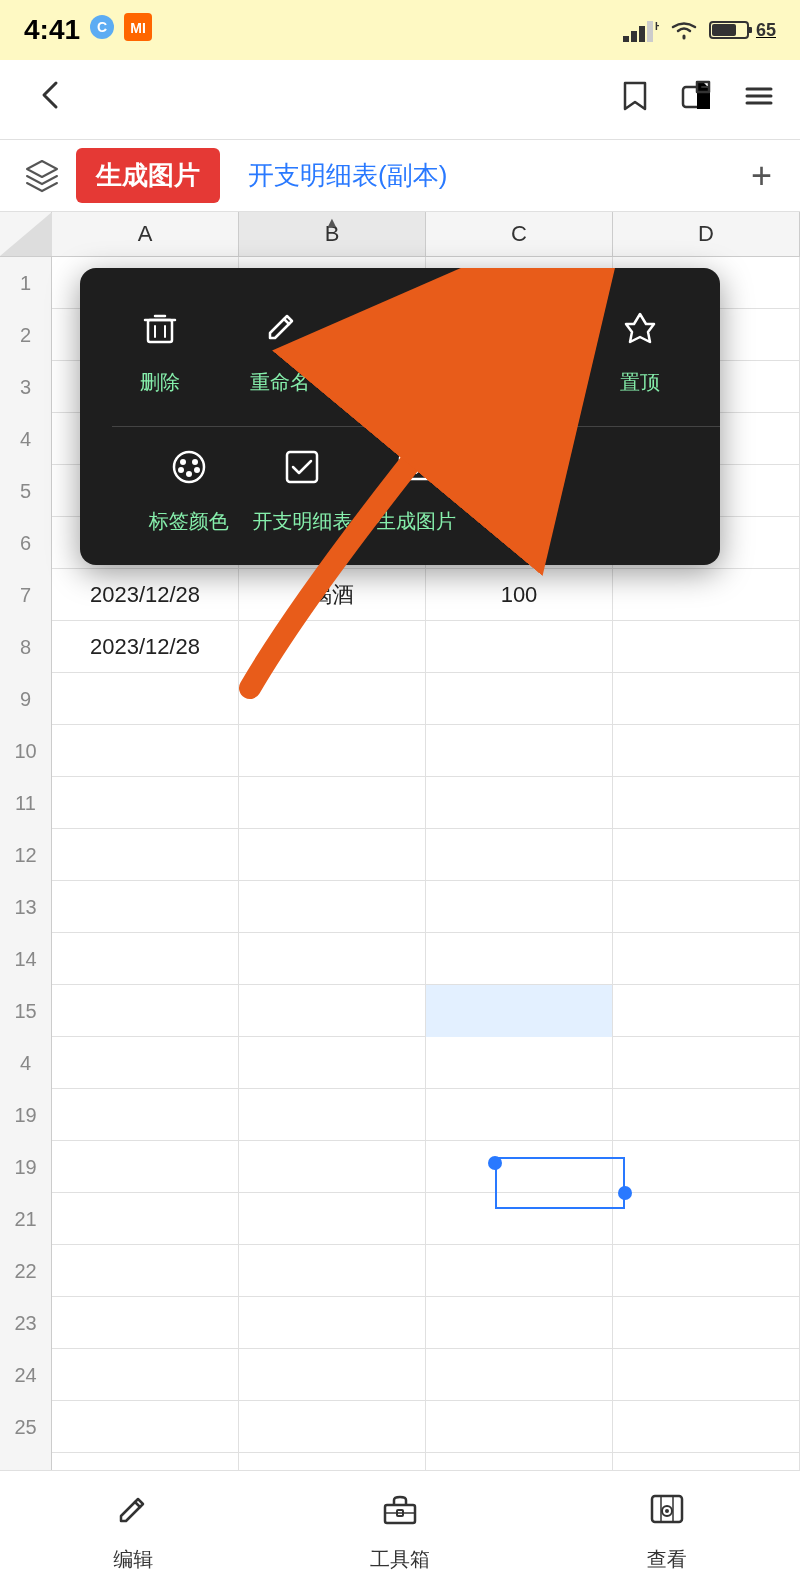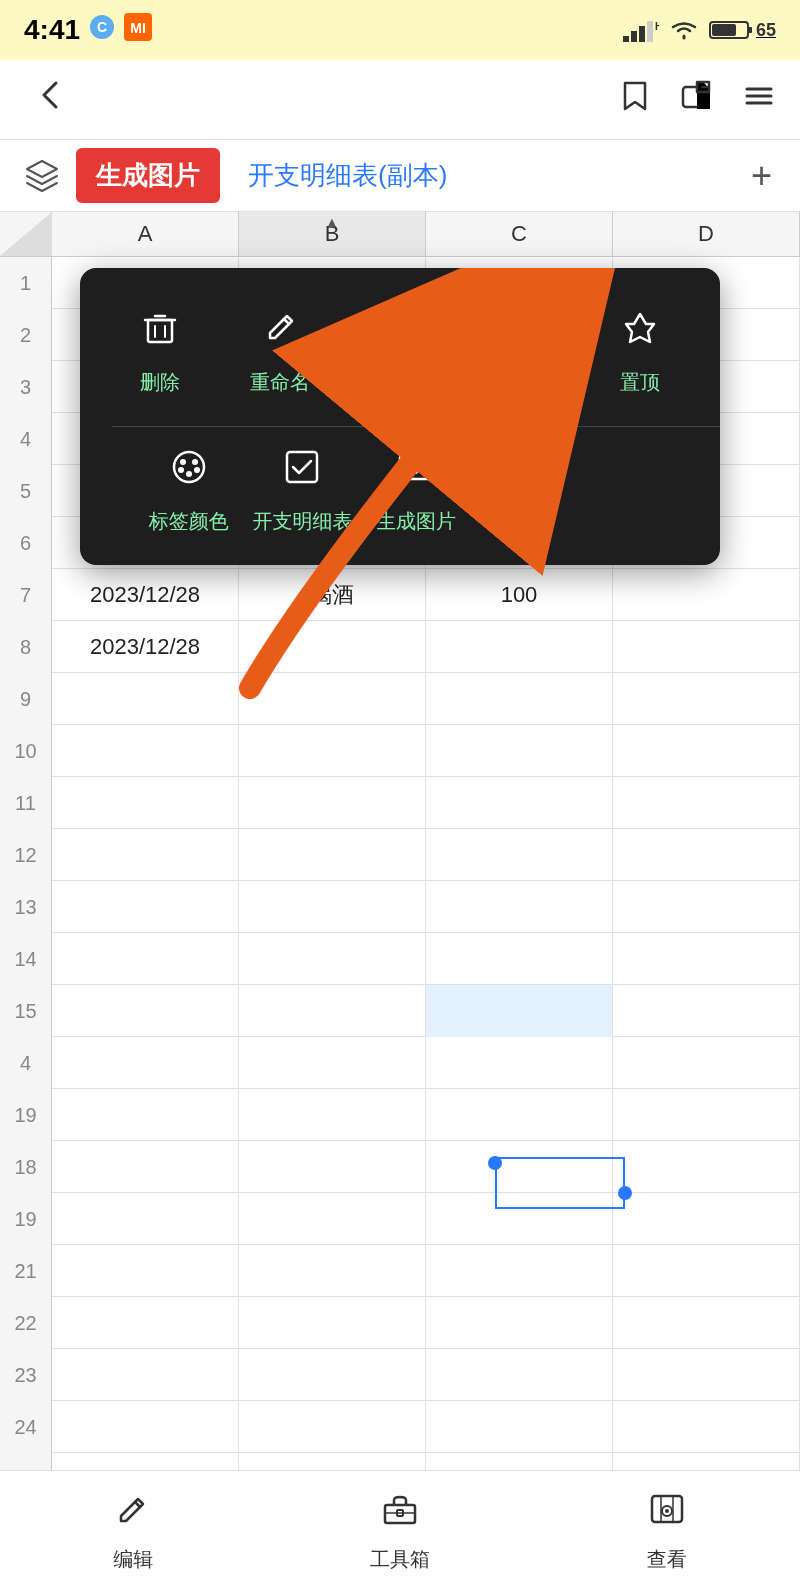--- a/index.html
+++ b/index.html
@@ -485,27 +485,20 @@
         <div class="ss-cell"></div>
       </div>
       <div class="ss-row">
         <div class="ss-row-num">19</div>
         <div class="ss-cell"></div>
         <div class="ss-cell"></div>
         <div class="ss-cell"></div>
         <div class="ss-cell"></div>
       </div>
       <div class="ss-row">
-        <div class="ss-row-num">18</div>
-        <div class="ss-cell"></div>
-        <div class="ss-cell"></div>
-        <div class="ss-cell"></div>
-        <div class="ss-cell"></div>
-      </div>
-      <div class="ss-row">
         <div class="ss-row-num">19</div>
         <div class="ss-cell"></div>
         <div class="ss-cell"></div>
         <div class="ss-cell"></div>
         <div class="ss-cell"></div>
       </div>
       <div class="ss-row">
         <div class="ss-row-num">21</div>
         <div class="ss-cell"></div>
         <div class="ss-cell"></div>

